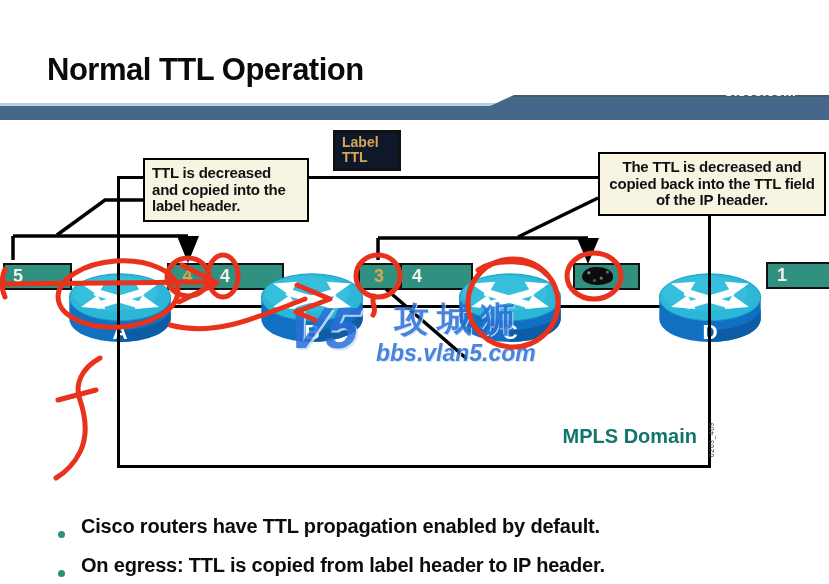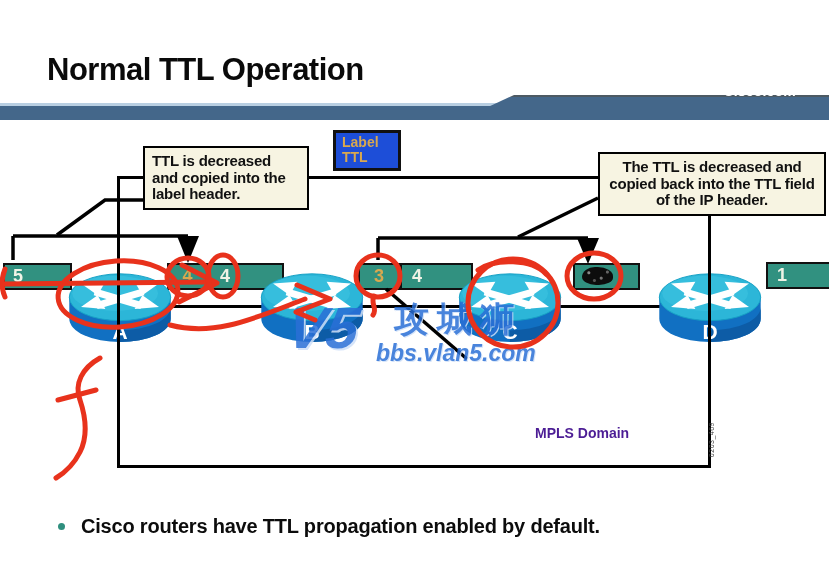--- a/index.html
+++ b/index.html
@@ -11,33 +11,33 @@
   .hdr-bar{position:absolute;left:0;top:68px;width:829px;height:14px;background:#44678a;}
   .hdr-lightline{position:absolute;left:0;top:65px;width:512px;height:3px;background:#b9cfe2;}
   .hdr-step{position:absolute;left:488px;top:57px;width:341px;height:12px;
             background:linear-gradient(#4d5a63 0 2px,#44678a 2px);
             clip-path:polygon(26px 0,100% 0,100% 100%,0 100%);}
   .brand{position:absolute;right:33px;top:45px;font-size:14px;font-weight:bold;color:#fff;letter-spacing:0.2px;z-index:3;}
 
   
   .domain-rect{position:absolute;left:117px;top:138px;width:588px;height:286px;border:3px solid #000;z-index:16;pointer-events:none;}
   .connector{position:absolute;left:117px;top:267px;width:590px;height:3px;background:#000;z-index:6;}
-  .domain-label{position:absolute;left:535px;top:387px;width:162px;font-size:14px;font-weight:bold;color:#4c1d95;z-index:17;}
+  .domain-label{position:absolute;left:535px;top:387px;width:162px;text-align:right;font-size:20px;font-weight:bold;color:#0f766e;z-index:17;}
   .figure-id{position:absolute;left:708px;top:384px;font-size:7px;color:#444;writing-mode:vertical-rl;transform:rotate(180deg);z-index:17;letter-spacing:0.5px;}
 
   
   .legend{position:absolute;left:333px;top:92px;display:flex;z-index:18;}
-  .legend .cell{background:#1d4ed8;border:3px solid #111;height:33px;}
+  .legend .cell{background:#0f172a;border:3px solid #111;height:33px;}
   .legend .c1{width:56px;color:#d9a84e;font-weight:bold;font-size:14px;line-height:15px;padding:2px 0 0 6px;}
   .legend .c2{width:88px;color:#f4f6ee;font-weight:bold;font-size:16px;line-height:33px;padding-left:9px;margin-left:2px;}
 
   
   .callout{position:absolute;background:#f7f4e2;border:2px solid #000;color:#111;
            font-weight:bold;font-size:15px;line-height:16.5px;padding:5px 7px;z-index:30;letter-spacing:-0.2px;}
-  .co-left {left:143px;top:108px;width:148px;}
+  .co-left {left:143px;top:120px;width:148px;}
   .co-right{left:598px;top:114px;width:210px;text-align:center;}
   .co-stack{left:468px;top:302px;width:152px;border-width:3px;}
 
   
   .vbox{position:absolute;top:225px;height:23px;background:#319180;border:2px solid #111;z-index:14;
         color:#f0f3e6;font-weight:bold;font-size:18px;line-height:23px;}
   .vbox.gold{color:#d9a84e;text-align:center;}
   .vb-5   {left:3px;  width:57px; padding-left:8px;}
   .vb-a-l {left:167px;width:37px;}
   .vb-a-ip{left:208px;width:62px;padding-left:10px;}
@@ -64,21 +64,21 @@
 
   
   .watermark{position:absolute;left:288px;top:250px;width:340px;height:90px;z-index:40;opacity:0.85;color:#2a6fd6;pointer-events:none;}
   .wm-logo{position:absolute;left:0;top:6px;font-size:58px;font-weight:bold;font-style:italic;transform:skewX(-8deg);
            text-shadow:2px 2px 0 #cfe0f8;}
   .wm-cn{position:absolute;left:106px;top:8px;font-size:35px;font-weight:bold;letter-spacing:8px;text-shadow:1px 1px 0 #cfe0f8;}
   .wm-url{position:absolute;left:88px;top:52px;font-size:23px;font-weight:bold;font-style:italic;text-shadow:1px 1px 0 #cfe0f8;}
 
   
   .bullets{position:absolute;left:50px;top:476px;z-index:10;}
-  .bullet-row{display:flex;align-items:flex-start;margin-bottom:15px;}
+  .bullet-row{display:flex;align-items:flex-end;margin-bottom:15px;}
   .bullet-dot{width:7px;height:7px;border-radius:50%;background:#2f8f7e;margin:9px 16px 0 8px;flex:0 0 auto;}
   .bullet-text{font-size:20px;font-weight:bold;color:#0c0c0c;letter-spacing:-0.2px;line-height:24px;}
 
   .bottom-bar{position:absolute;left:0;top:575px;width:829px;height:9px;background:#2f8f7e;border-top:1px solid #123;}
 </style>
 </head>
 <body>
 
 <div id="slide">
 
@@ -192,16 +192,20 @@
       <path d="M478 232 C495 220 532 221 546 236"></path>
       <ellipse cx="594" cy="238" rx="27" ry="23"></ellipse>
     </g>
   </svg>
 
   <div class="bullets">
     <div class="bullet-row">
       <span class="bullet-dot"></span>
       <span class="bullet-text">Cisco routers have TTL propagation enabled by default.</span>
     </div>
+    <div class="bullet-row">
+      <span class="bullet-dot"></span>
+      <span class="bullet-text">On egress: TTL is copied from label header to IP header.</span>
+    </div>
   </div>
 
   <div class="bottom-bar"></div>
 </div>
 
 </body></html>

